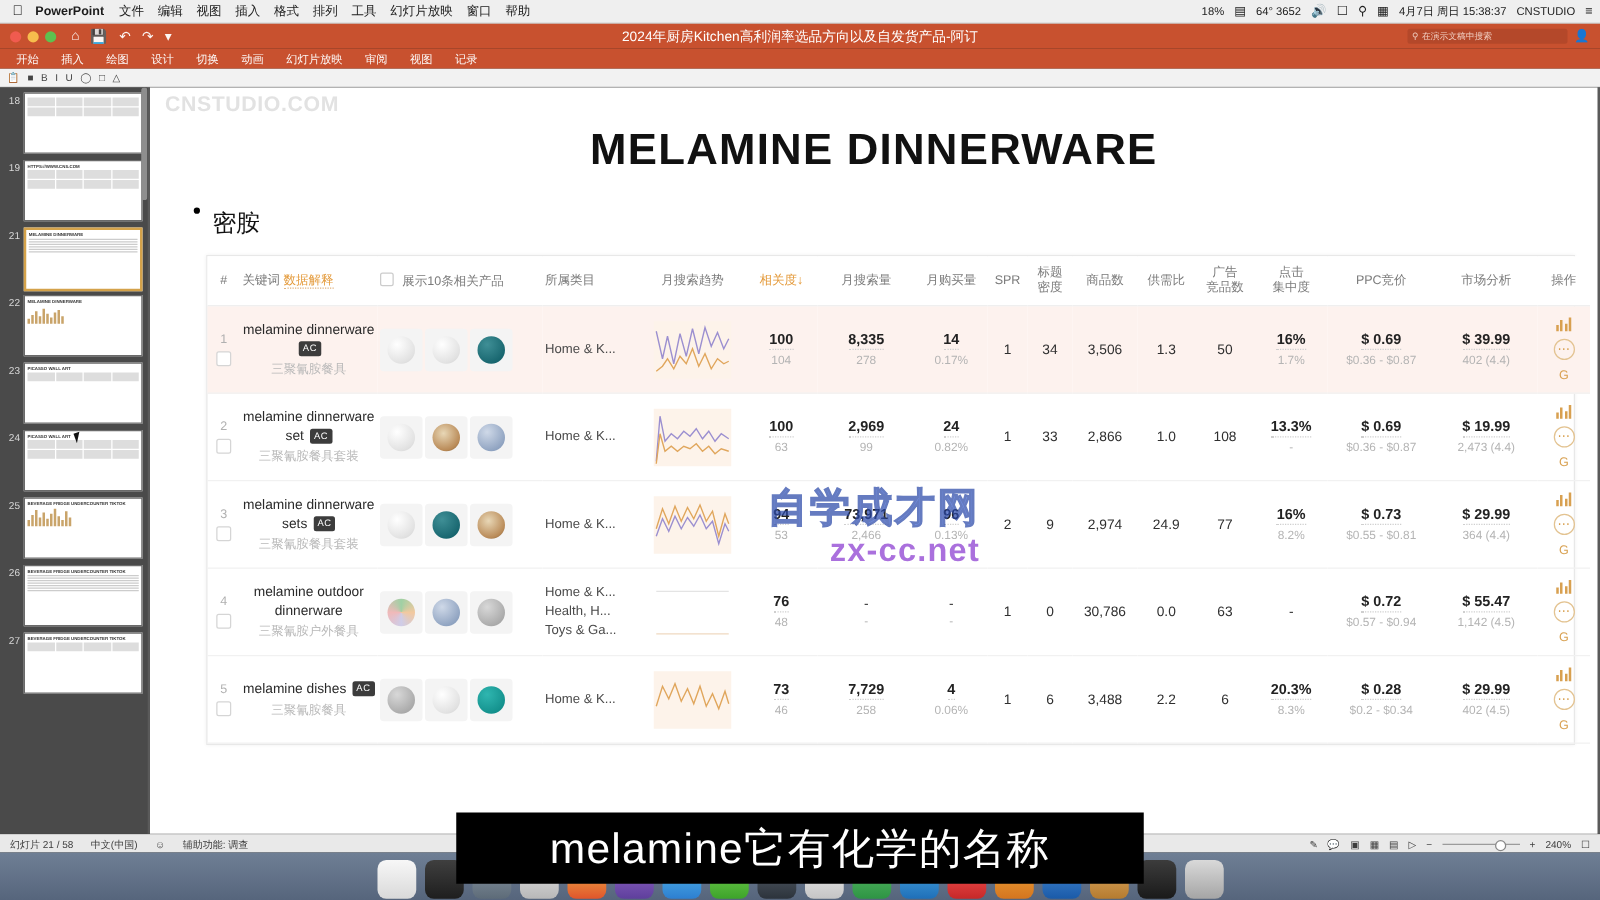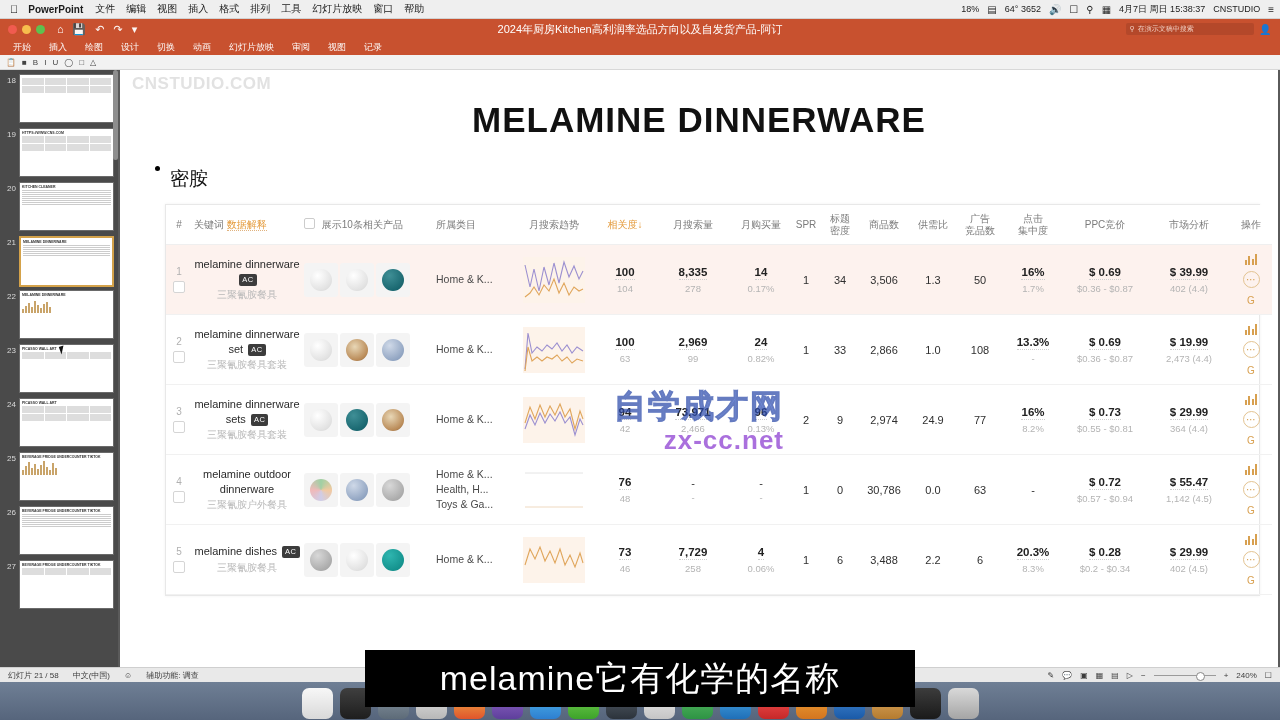--- a/index.html
+++ b/index.html
@@ -253,38 +253,20 @@
             <span class="tm-title">HTTPS://WWW.CNS.COM</span>
             <div class="tm-grid">
                 <b></b>
                 <b></b>
                 <b></b>
                 <b></b>
                 <b></b>
                 <b></b>
                 <b></b>
                 <b></b>
-              </div>
-          </div>
-        </div>
-      </div>
-      <div class="thumb-row">
-        <div class="thumb-num">20</div>
-        <div class="thumb-card">
-          <div class="thumb-mini">
-            <span class="tm-title">KITCHEN CLEANER</span>
-            <div class="tm-lines">
-                <i></i>
-                <i></i>
-                <i></i>
-                <i></i>
-                <i></i>
-                <i></i>
-                <i></i>
-                <i></i>
               </div>
           </div>
         </div>
       </div>
       <div class="thumb-row">
         <div class="thumb-num">21</div>
         <div class="thumb-card sel">
           <div class="thumb-mini">
             <span class="tm-title">MELAMINE DINNERWARE</span>
             <div class="tm-lines">
@@ -657,21 +639,21 @@
                 <td>
                   <div class="trendbox">
                     <svg width="62" height="46" viewBox="0 0 62 46">
                       <polyline points="2,26 7,10 12,22 17,8 22,20 27,9 32,18 37,7 42,20 47,12 52,32 57,14 60,22" fill="none" stroke="#e0a65c" stroke-width="1.1"></polyline>
                       <polyline points="2,32 7,18 12,28 17,16 22,26 27,17 32,24 37,15 42,26 47,20 52,38 57,22 60,28" fill="none" stroke="#9b8fd0" stroke-width="1.1"></polyline>
                     </svg>
                   </div>
                 </td>
                 <td>
                   <span class="cellmain">94</span>
-                  <div class="cellsub">42</div>
+                  <div class="cellsub">53</div>
                 </td>
                 <td>
                   <span class="cellmain">73,971</span>
                   <div class="cellsub">2,466</div>
                 </td>
                 <td>
                   <span class="cellmain">96</span>
                   <div class="cellsub">0.13%</div>
                 </td>
                 <td class="plain">2</td>

